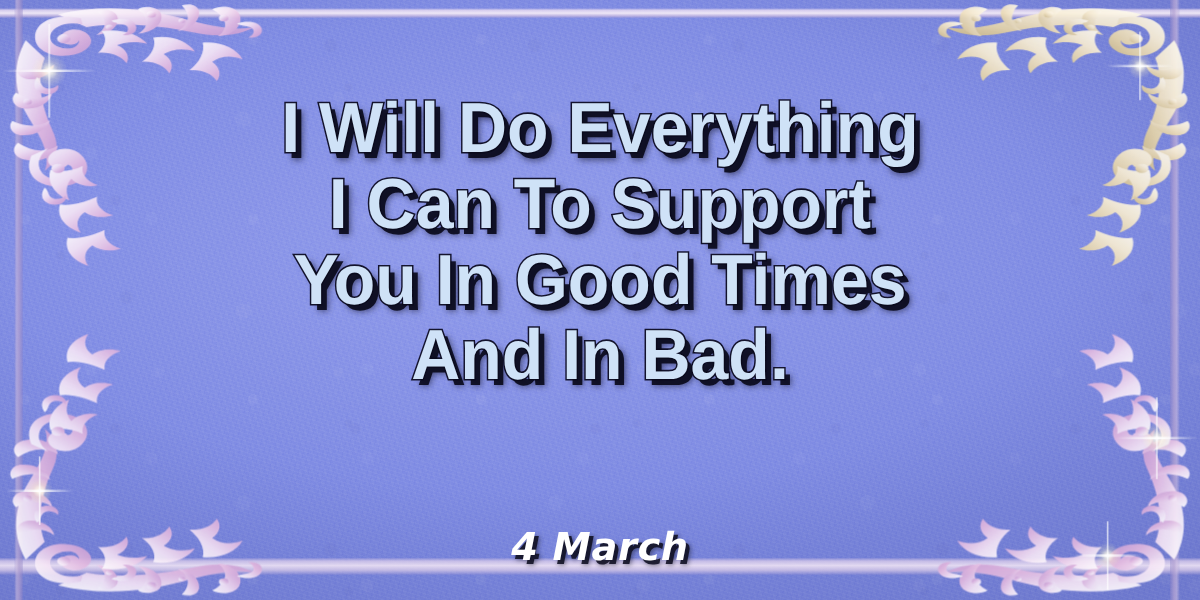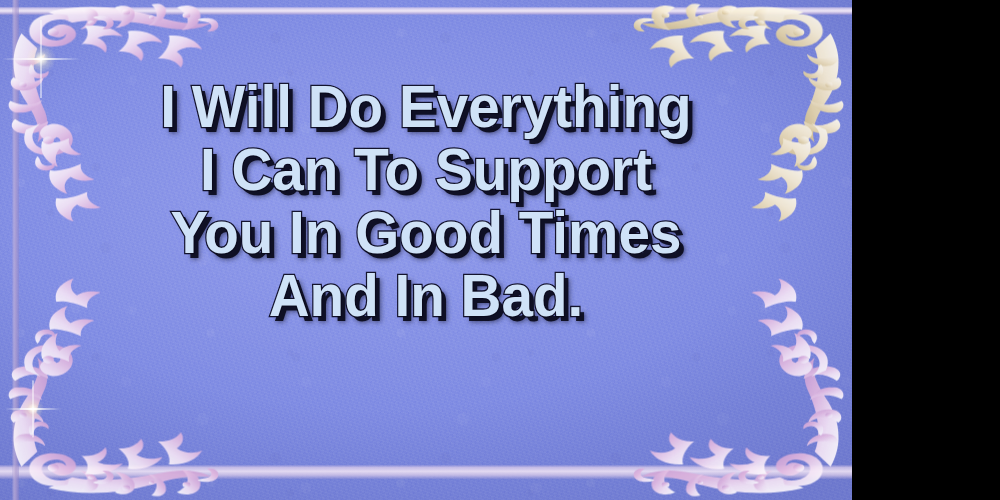--- a/index.html
+++ b/index.html
@@ -2,21 +2,21 @@
 <html><head>
 <meta charset="utf-8">
 <style>
   html, body {
     margin: 0;
     padding: 0;
     background: #000;
   }
   #card {
     position: relative;
-    width: 852px;
+    width: 1000px;
     height: 500px;
     overflow: hidden;
     font-family: "Liberation Sans", sans-serif;
     background-color: #a21caf;
   }
 
   
   .bg-base {
     position: absolute;
     inset: 0;
@@ -302,15 +302,16 @@
   <div class="spark" style="left:951px; top:352px; width:26px; height:26px;"></div>
   <div class="spark" style="left:912px; top:452px; width:22px; height:22px;"></div>
 
   <div id="headline">
     <span class="ln">I Will Do Everything</span>
     <span class="ln">I Can To Support</span>
     <span class="ln">You In Good Times</span>
     <span class="ln">And In Bad.</span>
   </div>
 
+  <div id="date-caption">4 March</div>
 
 
 </div>
 
 </body></html>

